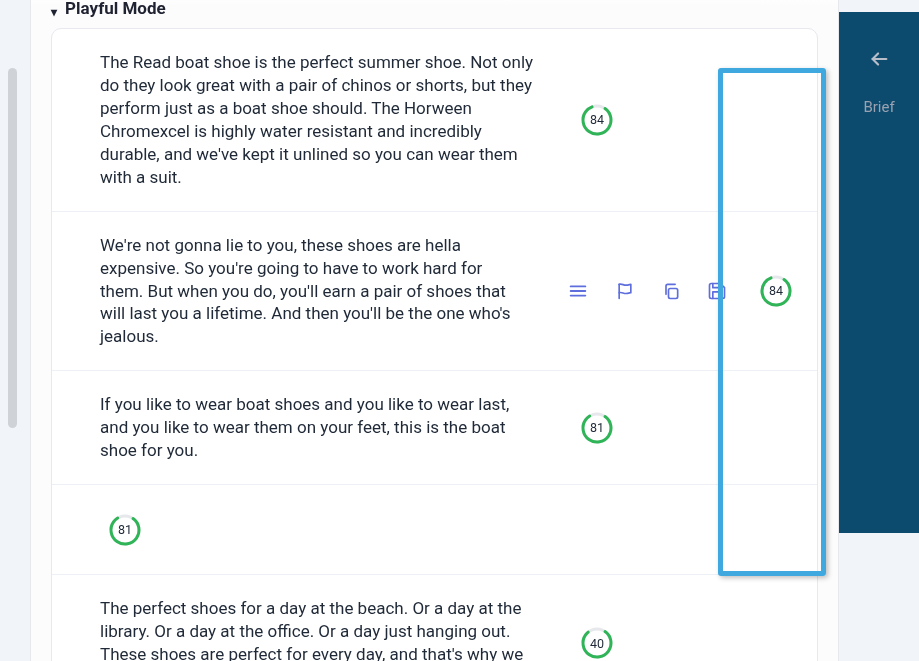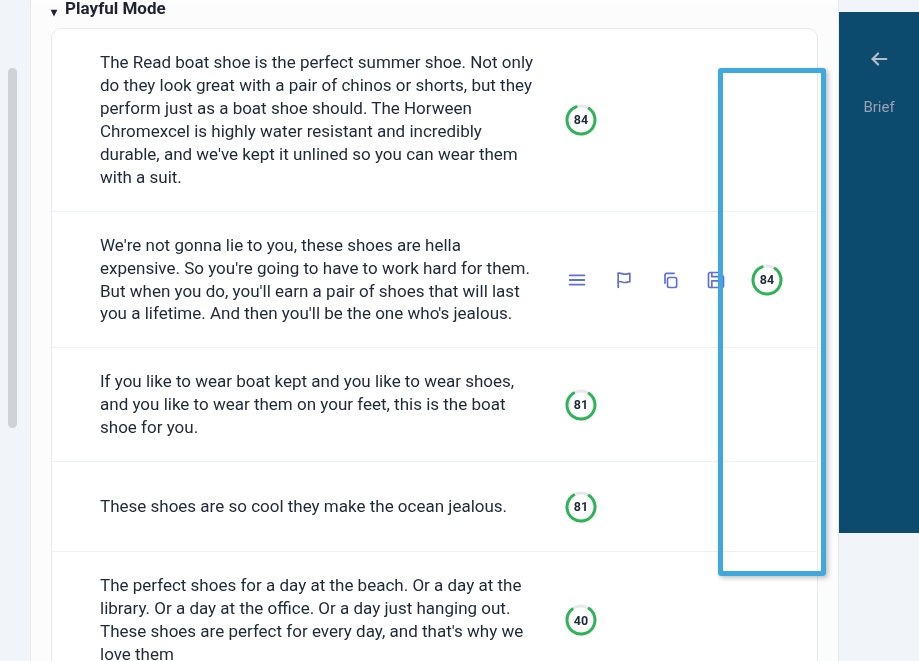--- a/index.html
+++ b/index.html
@@ -52,21 +52,21 @@
     background: #fff;
     border: 1px solid #e7e9ee;
     border-radius: 10px;
     overflow: hidden;
   }
   .row {
     display: flex;
     align-items: center;
     border-bottom: 1px solid #edf0f4;
     padding: 22px 24px 22px 48px;
-    gap: 16px;
+    gap: 32px;
     position: relative;
     min-height: 90px;
   }
   .row:last-child { border-bottom: none; }
   .row .text {
     flex: 1 1 auto;
     font-size: 17px;
     line-height: 1.35;
     color: #1f2937;
     max-width: 440px;
@@ -85,21 +85,21 @@
     justify-content: center;
   }
   .score {
     position: relative;
     width: 34px; height: 34px;
   }
   .score svg { position: absolute; inset: 0; }
   .score .num {
     position: absolute; inset: 0;
     display: flex; align-items: center; justify-content: center;
-    font-size: 12.5px; font-weight: 700; color: #1f2937;
+    font-size: 12.5px; font-weight: 400; color: #1f2937;
   }
   .highlight-box {
     position: absolute;
     pointer-events: none;
     left: 718px; top: 68px;
     width: 108px; height: 508px;
     border: 5px solid #3fa8df;
     border-radius: 3px;
     box-shadow: 2px 2px 5px rgba(0,0,0,0.25);
     z-index: 50;
@@ -190,35 +190,34 @@
 
   <svg width="34" height="34" viewBox="0 0 34 34">
     <circle cx="17" cy="17" r="14" fill="none" stroke="#e6e8ec" stroke-width="3"></circle>
     <circle cx="17" cy="17" r="14" fill="none" stroke="#2fb457" stroke-width="3" stroke-linecap="round" stroke-dasharray="73.89025921243193 87.96459430051421" transform="rotate(-55 17 17)"></circle>
   </svg>
         <div class="num">84</div>
       </div>
     </div>
       </div>
       <div class="row">
-    <div class="text">If you like to wear boat kept and you like to wear shoes, and you like to wear them on your feet, this is the boat shoe for you.</div>
+    <div class="text">If you like to wear boat shoes and you like to wear last, and you like to wear them on your feet, this is the boat shoe for you.</div>
 
     <div class="score-wrap">
       <div class="score">
 
   <svg width="34" height="34" viewBox="0 0 34 34">
     <circle cx="17" cy="17" r="14" fill="none" stroke="#e6e8ec" stroke-width="3"></circle>
     <circle cx="17" cy="17" r="14" fill="none" stroke="#2fb457" stroke-width="3" stroke-linecap="round" stroke-dasharray="71.25132138341651 87.96459430051421" transform="rotate(-55 17 17)"></circle>
   </svg>
         <div class="num">81</div>
       </div>
     </div>
       </div>
       <div class="row">
-    <div class="text">These shoes are so cool they make the ocean jealous.</div>
 
     <div class="score-wrap">
       <div class="score">
 
   <svg width="34" height="34" viewBox="0 0 34 34">
     <circle cx="17" cy="17" r="14" fill="none" stroke="#e6e8ec" stroke-width="3"></circle>
     <circle cx="17" cy="17" r="14" fill="none" stroke="#2fb457" stroke-width="3" stroke-linecap="round" stroke-dasharray="71.25132138341651 87.96459430051421" transform="rotate(-55 17 17)"></circle>
   </svg>
         <div class="num">81</div>
       </div>

